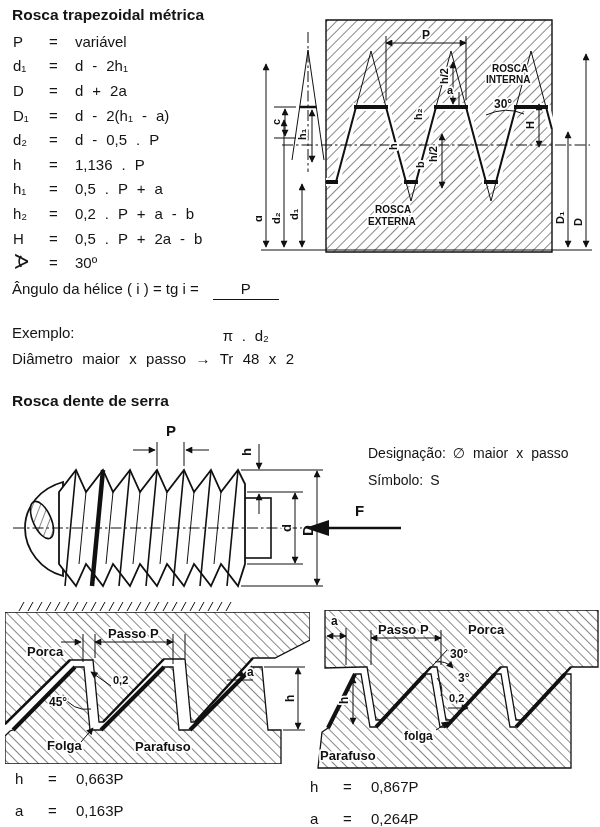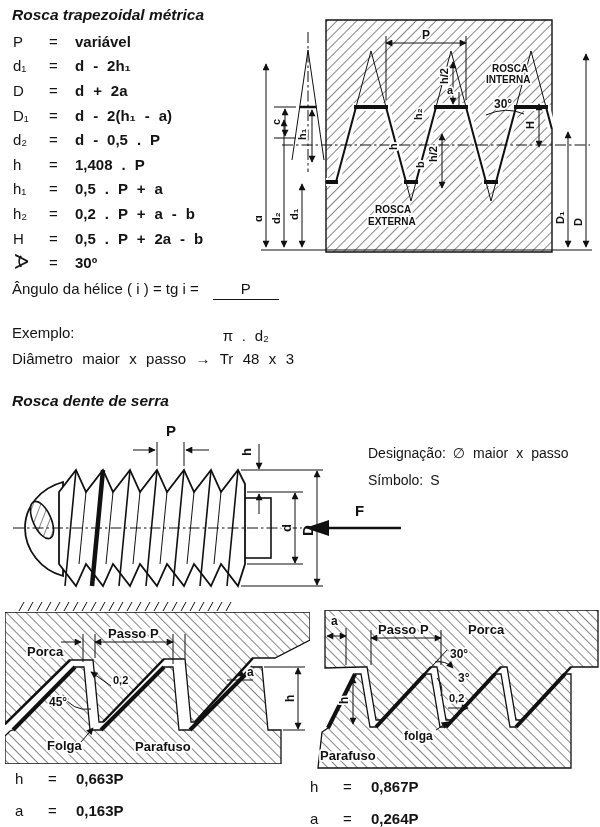--- a/index.html
+++ b/index.html
@@ -1,23 +1,23 @@
 <!DOCTYPE html>
 <html><head>
 <meta charset="utf-8">
 <style>
   html,body{margin:0;padding:0;background:#e8e8e8;}
   .page{position:relative;width:600px;height:827px;background:#ffffff;overflow:hidden;
         font-family:"Liberation Sans","DejaVu Sans",sans-serif;color:#141414;}
   .abs{position:absolute;}
-  .sec-title{font-size:15.5px;font-weight:700;font-style:italic;}
+  .sec-title{font-size:15.5px;font-weight:700;}
   .frow{display:flex;align-items:center;height:24.6px;font-size:15px;}
   .frow .lhs{width:36px;}
   .frow .eq{width:26px;}
-  .frow .rhs{word-spacing:0.32em;font-weight:bold;}
+  .frow .rhs{word-spacing:0.32em;}
   .flip{display:inline-block;transform:scaleX(-1);font-size:21px;line-height:18px;}
   .helix{display:flex;align-items:flex-start;font-size:15px;}
   .frac{display:inline-flex;flex-direction:column;align-items:center;margin-left:14px;}
   .frac .num{padding:0 10px 2px 10px;}
   .frac .bar{border-top:1.6px solid #141414;width:100%;}
   .frac .den{padding:3px 10px 0 10px;word-spacing:0.3em;margin-top:24px;}
   .plain{font-size:15px;}
   .wsp{word-spacing:0.35em;}
   .info-row{font-size:14px;line-height:27px;white-space:nowrap;}
   .info-row .val{margin-left:7px;word-spacing:0.3em;}
@@ -83,21 +83,21 @@
       <span class="rhs">d - 2(h₁ - a)</span>
     </div>
     <div class="frow">
       <span class="lhs">d₂</span>
       <span class="eq">=</span>
       <span class="rhs">d - 0,5 . P</span>
     </div>
     <div class="frow">
       <span class="lhs">h</span>
       <span class="eq">=</span>
-      <span class="rhs">1,408 . P</span>
+      <span class="rhs">1,136 . P</span>
     </div>
     <div class="frow">
       <span class="lhs">h₁</span>
       <span class="eq">=</span>
       <span class="rhs">0,5 . P + a</span>
     </div>
     <div class="frow">
       <span class="lhs">h₂</span>
       <span class="eq">=</span>
       <span class="rhs">0,2 . P + a - b</span>
@@ -117,21 +117,21 @@
   <div class="abs helix" style="left:12px;top:280px">
     <span>Ângulo da hélice ( i ) = tg i =</span>
     <span class="frac">
       <span class="num">P</span>
       <span class="bar"></span>
       <span class="den">π . d₂</span>
     </span>
   </div>
 
   <div class="abs plain" style="left:12px;top:324px">Exemplo:</div>
-  <div class="abs plain wsp" style="left:12px;top:350px">Diâmetro maior x passo → Tr 48 x 3</div>
+  <div class="abs plain wsp" style="left:12px;top:350px">Diâmetro maior x passo → Tr 48 x 2</div>
 
   <svg class="abs" style="left:256px;top:12px" width="340" height="250" viewBox="0 0 340 250">
 
     <g>
       <path d="M70,8 L70,170 L80,170 L100,95 L130,95 L150,170 L160,170 L180,95 L210,95 L230,170 L240,170 L260,95 L290,95 L296,117.5 L296,8 Z" fill="url(#hb)" stroke="#111" stroke-width="1.4"></path>
     </g>
 
     <g>
       <path d="M70,170 L80,170 L100,95 L130,95 L150,170 L160,170 L180,95 L210,95 L230,170 L240,170 L260,95 L290,95 L296,117.5 L296,240 L70,240 Z" fill="url(#hb)" stroke="#111" stroke-width="1.4"></path>
     </g>

